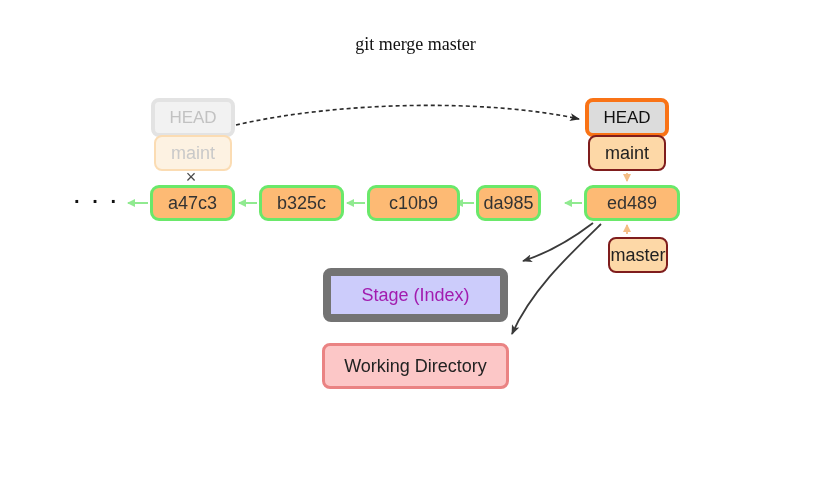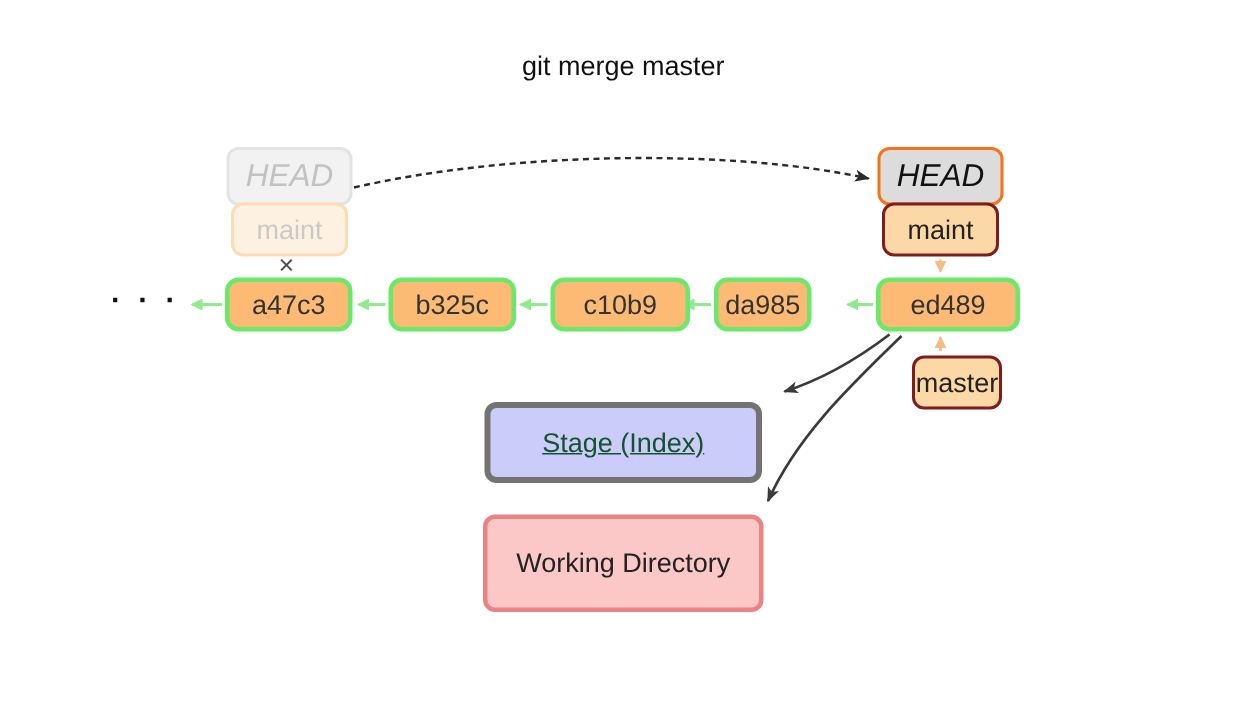--- a/index.html
+++ b/index.html
@@ -6,50 +6,50 @@
   .canvas{
     position:relative;
     width:831px;height:485px;
     background:#ffffff;
     overflow:hidden;
     font-family:"Liberation Sans",sans-serif;
   }
   .title{
     position:absolute;left:0;right:0;top:34px;
     text-align:center;
-    font-family:Liberation Sans, sans-serif;
+    font-family:Liberation Serif, serif;
     font-size:18px;color:#111;
   }
   .arrows{position:absolute;left:0;top:0;pointer-events:none;}
   .box{
     position:absolute;box-sizing:border-box;
     display:flex;align-items:center;justify-content:center;
     border-radius:9px;white-space:nowrap;
   }
   .commit{
     background:#fdba74;border:3px solid #6ae86a;
     color:#333;font-size:18px;
   }
   .head-box{
-    background:#dcdcdc;border:2px solid #f97316;
-    color:#111;font-size:21px;border-radius:8px;font-style:italic;
+    background:#dcdcdc;border:4px solid #f97316;
+    color:#111;font-size:17px;border-radius:8px;
   }
   .branch-box{
     background:#fdd8a7;border:2px solid #7f1d1d;
     color:#222;font-size:18px;border-radius:8px;
   }
   .head-box.faded{
     background:#f2f2f2;border-color:#e3e3e3;color:#c2c2c2;
   }
   .branch-box.faded{
     background:#fdf2e2;border-color:#fbdcb3;color:#c9c9c9;
   }
   .stage{
-    background:#ccccfb;border:4px solid #737373;
-    color:#14532d;font-size:18px;border-radius:8px;text-decoration:underline;
+    background:#ccccfb;border:8px solid #737373;
+    color:#a21caf;font-size:18px;border-radius:8px;
   }
   .workdir{
     background:#fcc7c7;border:3px solid #ea8383;
     color:#222;font-size:18px;border-radius:8px;
   }
   .ellipsis{
     position:absolute;left:97px;top:201px;
     transform:translate(-50%,-50%);
     font-size:20px;color:#111;letter-spacing:3px;font-weight:bold;
   }
@@ -108,15 +108,15 @@
   <div class="box commit" style="left:367px;top:185px;width:93px;height:36px;">c10b9</div>
   <div class="box commit" style="left:476px;top:185px;width:65px;height:36px;">da985</div>
   <div class="box commit" style="left:584px;top:185px;width:96px;height:36px;">ed489</div>
 
   <div class="box head-box" style="left:585px;top:98px;width:84px;height:39px;">HEAD</div>
   <div class="box branch-box" style="left:588px;top:135px;width:78px;height:36px;">maint</div>
 
   <div class="box branch-box" style="left:608px;top:237px;width:60px;height:36px;">master</div>
 
   <div class="box stage" style="left:323px;top:268px;width:185px;height:54px;">Stage (Index)</div>
-  <div class="box workdir" style="left:322px;top:343px;width:187px;height:65px;">Working Directory</div>
+  <div class="box workdir" style="left:322px;top:343px;width:187px;height:46px;">Working Directory</div>
 
 </div>
 
 </body></html>

